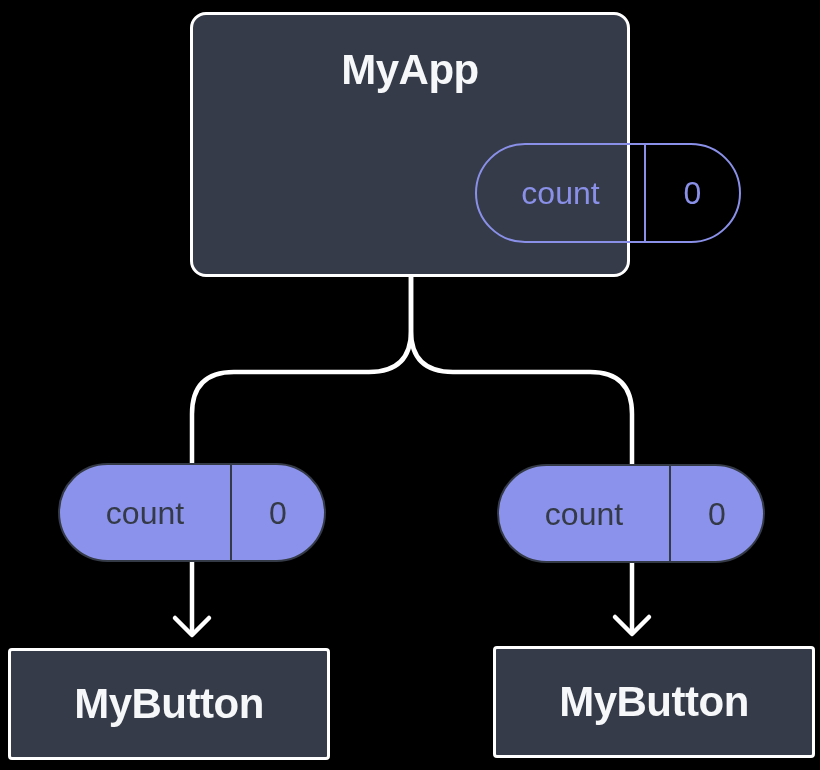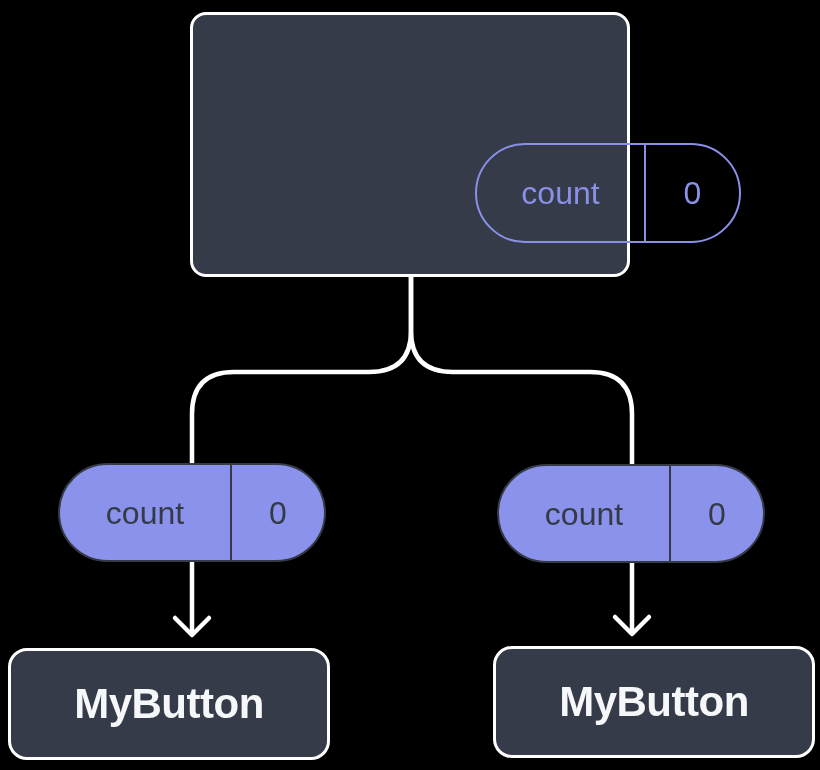--- a/index.html
+++ b/index.html
@@ -41,21 +41,21 @@
     margin-top: 32px;
     color: #F6F7F9;
     font-size: 42px;
     font-weight: 700;
     letter-spacing: -0.5px;
     line-height: 1.1;
   }
   .node-leaf {
     width: 322px;
     height: 112px;
-    border-radius: 19px;
+    border-radius: 4px;
     display: flex;
     align-items: center;
     justify-content: center;
   }
   .node-leaf .node-title {
     margin-top: 0;
   }
   .node-leaf-left  { left: 8px;   top: 648px; }
   .node-leaf-right { left: 493px; top: 646px; }
 
@@ -113,20 +113,21 @@
   <svg class="connectors" width="820" height="770" viewBox="0 0 820 770" fill="none" stroke="#FFFFFF" stroke-width="4.5">
     <path d="M 411 273 L 411 331 Q 411 372 369 372 L 234 372 Q 192 372 192 414 L 192 466" stroke-linecap="round"></path>
     <path d="M 411 273 L 411 331 Q 411 372 453 372 L 590 372 Q 632 372 632 414 L 632 466" stroke-linecap="round"></path>
     <path d="M 192 559 L 192 632" stroke-linecap="round"></path>
     <path d="M 175 618 L 192 635 L 209 618" stroke-linecap="round" stroke-linejoin="round"></path>
     <path d="M 632 560 L 632 631" stroke-linecap="round"></path>
     <path d="M 615 617 L 632 634 L 649 617" stroke-linecap="round" stroke-linejoin="round"></path>
   </svg>
 
   <div class="node node-root">
+    <div class="node-title">MyApp</div>
     <div class="pill pill-outline">
       <div class="pill-section pill-name">count</div>
       <div class="pill-section pill-value">0</div>
     </div>
   </div>
 
   <div class="pill pill-filled pill-left">
     <div class="pill-section pill-name">count</div>
     <div class="pill-section pill-value">0</div>
   </div>

